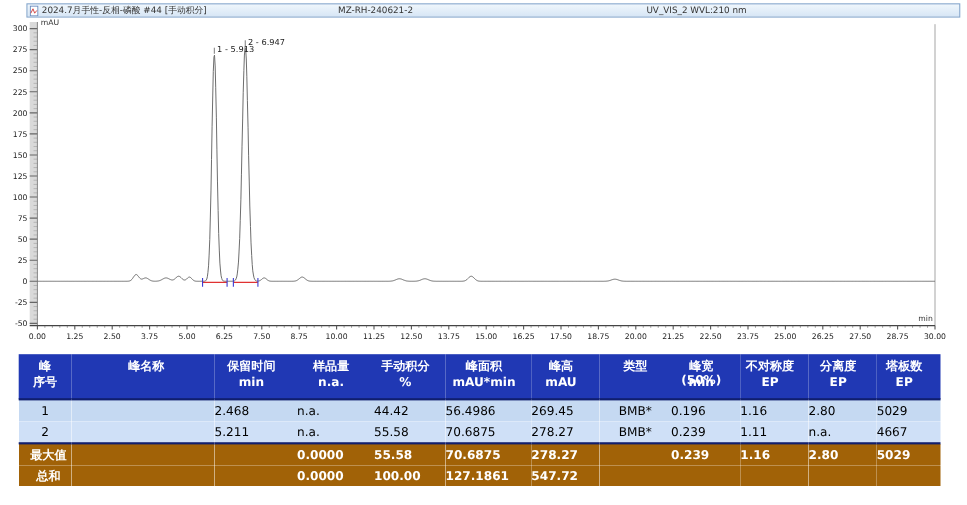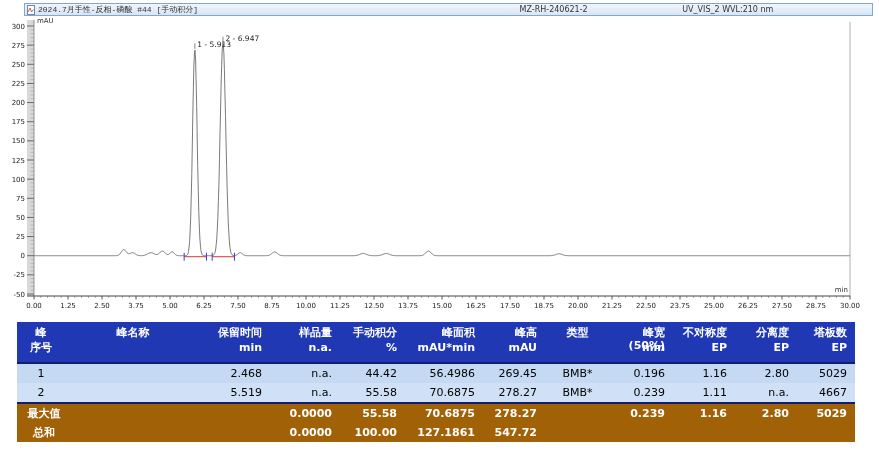--- a/index.html
+++ b/index.html
@@ -13,23 +13,23 @@
   .chart-titlebar{
     position:absolute;left:24px;top:3px;width:849px;height:13px;
     box-sizing:border-box;
     background:linear-gradient(#eff6fc,#d7e6f5);
     border:1px solid #84a6cc;
     display:flex;align-items:center;
     font-size:8px;line-height:11px;color:#333;
     white-space:nowrap;
   }
   .tb-sec{flex:1 1 0;overflow:hidden;}
-  .tb-left{display:flex;align-items:center;gap:3px;padding-left:2px;font-family:Liberation Mono, monospace;}
-  .tb-center{text-align:right;}
-  .tb-right{text-align:center;padding-right:4px;}
+  .tb-left{display:flex;align-items:center;gap:3px;padding-left:2px;}
+  .tb-center{text-align:left;}
+  .tb-right{text-align:left;padding-right:4px;}
   #chrom-svg{position:absolute;left:0;top:16px;}
   
   .table-wrap{position:absolute;left:17px;top:322px;width:838px;}
   table.results{
     width:100%;table-layout:fixed;border-collapse:collapse;
     font-size:11px;line-height:13px;
   }
   table.results th{
     background:#2038b4;color:#ffffff;font-weight:bold;
     vertical-align:top;padding:4px 0 2px 0;height:34px;
@@ -40,21 +40,21 @@
     height:19px;padding:0;color:#000;
     overflow:hidden;white-space:nowrap;
   }
   tr.data-row-odd td{background:#c5d9f2;}
   tr.data-row-even td{background:#cfe0f7;}
   tr.summary-row td{
     background:#a16207;color:#ffffff;font-weight:bold;
   }
   tr.summary-row.first td{border-top:2px solid #101e6e;}
   .al-l{text-align:center;padding-left:6px !important;}
-  .al-r{text-align:right;padding-right:8px !important;}
+  .al-r{padding-right:8px !important;}
   .al-c{text-align:center;}
 </style>
 </head>
 <body>
 
 <div class="chart-titlebar">
   <span class="tb-sec tb-left">
     <svg width="8" height="10" aria-hidden="true">
       <rect x="0.5" y="0.5" width="7" height="9" fill="#ffffff" stroke="#6688bb"></rect>
       <polyline points="1,7 3,3 4.5,7 6.5,4.5" stroke="#cc3333" fill="none" stroke-width="0.8"></polyline>
@@ -396,21 +396,21 @@
           <td class="al-r">269.45</td>
           <td class="al-c">BMB*</td>
           <td class="al-r">0.196</td>
           <td class="al-r">1.16</td>
           <td class="al-r">2.80</td>
           <td class="al-r">5029</td>
         </tr>
         <tr class="data-row-even">
           <td class="al-c">2</td>
           <td class="al-l"></td>
-          <td class="al-r">5.519</td>
+          <td class="al-r">5.211</td>
           <td class="al-r">n.a.</td>
           <td class="al-r">55.58</td>
           <td class="al-r">70.6875</td>
           <td class="al-r">278.27</td>
           <td class="al-c">BMB*</td>
           <td class="al-r">0.239</td>
           <td class="al-r">1.11</td>
           <td class="al-r">n.a.</td>
           <td class="al-r">4667</td>
         </tr>

